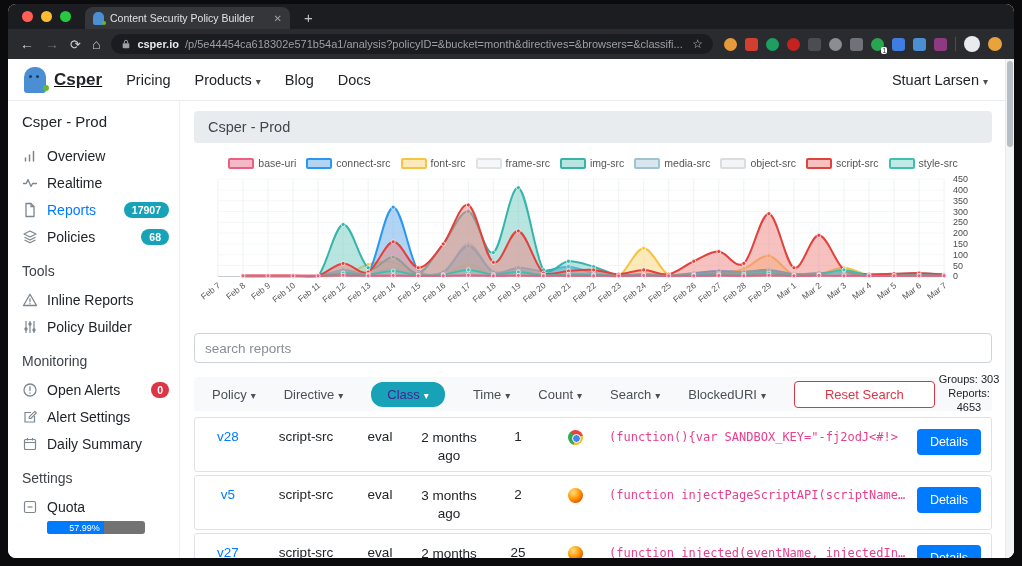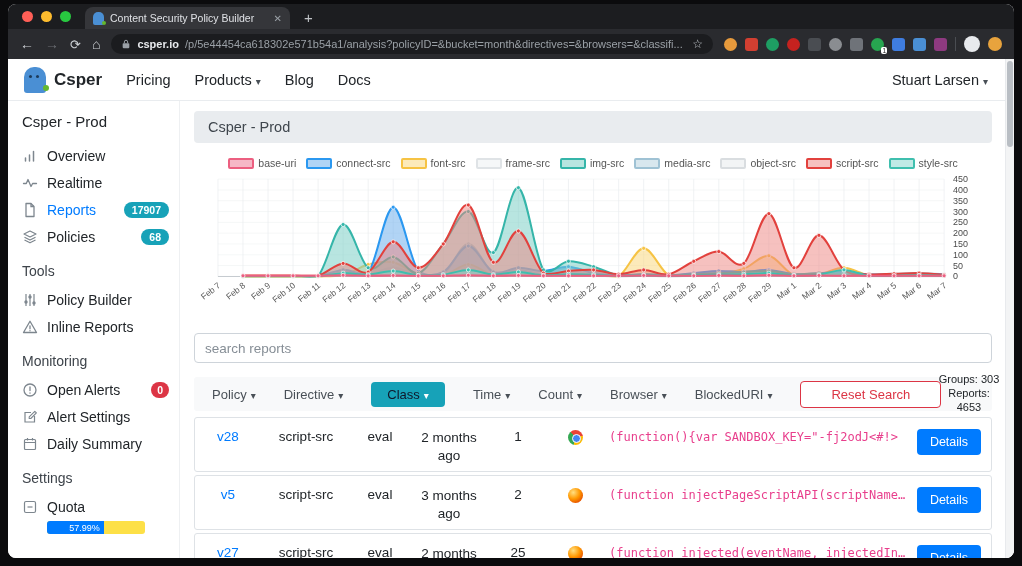--- a/index.html
+++ b/index.html
@@ -48,21 +48,21 @@
   .avatar { width:16px; height:16px; border-radius:50%; background:#e8eaed; }
   .updater { width:14px; height:14px; border-radius:50%; background:#e8a33d; }
 
   
   .page { flex:1; background:#fff; display:flex; flex-direction:column; position:relative; overflow:hidden; }
   .pagescroll { position:absolute; right:0; top:0; bottom:0; width:9px; background:#f3f4f5; border-left:1px solid #e8eaed;}
   .pagescroll .thumb { position:absolute; top:2px; left:1px; right:1px; height:86px; background:#b9bec4; border-radius:4px; }
 
   .site-header { height:42px; border-bottom:1px solid #e9ecef; display:flex; align-items:center;
                  padding:0 26px 0 16px; gap:24px; flex:none; }
-  .logo-wrap { display:flex; align-items:center; gap:8px; }
+  .logo-wrap { display:flex; align-items:center; gap:8px;text-decoration:underline; }
   .ghost { width:22px; height:26px; background:#4a8fd4; border-radius:10px 10px 3px 3px; position:relative; }
   .ghost::before{content:""; position:absolute; left:5px; top:8px; width:3px; height:3px; border-radius:50%;
                  background:#1d3b5a; box-shadow:7px 0 0 #1d3b5a;}
   .ghost::after{content:""; position:absolute; right:-3px; bottom:2px; width:6px; height:6px; border-radius:50%; background:#64b82e;}
   .brand { font-size:17px; font-weight:bold; color:#212529; }
   .topnav { display:flex; gap:24px; align-items:center; font-size:14.5px; color:#212529; }
   .caret::after { content:"▾"; font-size:10px; margin-left:4px; color:#495057; }
   .spacer { flex:1; }
   .user { font-size:14.5px; color:#212529; }
 
@@ -71,21 +71,21 @@
   
   .sidebar { width:172px; border-right:1px solid #eef0f2; padding:12px 0 0 14px; flex:none; overflow:hidden; }
   .side-title { font-size:15px; color:#212529; margin-bottom:12px; }
   .side-item { display:flex; align-items:center; gap:9px; height:27px; font-size:14px; color:#212529; }
   .side-item.linked span.lbl { color:#007bff; }
   .sicon { width:16px; height:16px; color:#7d868e; flex:none; }
   .badge { margin-left:auto; margin-right:10px; background:#17a2b8; color:#fff; font-size:10.5px;
            font-weight:bold; padding:2px 8px; border-radius:9px; }
   .badge.red { background:#dc3545; padding:2px 6px;}
   .side-section { margin:13px 0 7px; font-size:14px; color:#3d434a; }
-  .quota-bar { width:98px; height:13px; background:#fde047; border-radius:3px; margin:1px 0 3px 25px;
+  .quota-bar { width:98px; height:13px; background:#737373; border-radius:3px; margin:1px 0 3px 25px;
                position:relative; overflow:hidden; }
   .quota-fill { width:58%; height:100%; background:#007bff; color:#fff; font-size:9px;
                 text-align:right; padding:2px 4px 0 0; }
 
   
   .main { flex:1; padding:10px 22px 0 14px; overflow:hidden; }
   .panel-title { background:#e9ecef; border-radius:4px; padding:8px 14px; font-size:14.5px;
                  color:#3f464d; margin-bottom:14px; }
   #chart-legend { display:flex; justify-content:center; flex-wrap:nowrap; gap:4px 10px;
                   font-size:10.5px; color:#555; margin-bottom:2px; }
@@ -94,21 +94,21 @@
   #chart-svg { width:100%; height:152px; display:block; }
 
   .search-input { width:100%; height:30px; border:1px solid #ced4da; border-radius:4px;
                   padding:12px 10px; font-size:13.5px; color:#495057; margin:10px 0 14px;
                   font-family:"Liberation Sans", sans-serif; outline:none; }
   .search-input::placeholder { color:#868e96; }
 
   .filter-bar { position:relative; background:#f8f9fa; border-radius:3px; height:34px;
                 display:flex; align-items:center; gap:0; padding:0 96px 0 18px; margin-bottom:6px; }
   .filter { font-size:13px; color:#495057; margin-right:28px; white-space:nowrap; }
-  .filter.active { background:#17a2b8; color:#0f172a; border-radius:4px; padding:5px 16px; }
+  .filter.active { background:#17a2b8; color:#4c1d95; border-radius:12px; padding:5px 16px; }
   .filter.active .caret::after{ color:#fff; }
   .reset-btn { margin-left:auto; background:#fff; border:1px solid #dc3545; color:#dc3545;
                font-size:13px; padding:5px 30px; border-radius:4px; white-space:nowrap;}
   .stats { position:absolute; right:-14px; top:50%; transform:translateY(-50%);
            text-align:center; font-size:11px; color:#212529; line-height:1.25; width:74px; }
 
   .report-row { display:flex; align-items:flex-start; border:1px solid #dee2e6; border-radius:3px;
                 margin-bottom:3px; height:55px; padding-top:11px; background:#fff; }
   .cell { text-align:center; font-size:13.5px; color:#212529; }
   .c-policy { width:66px; color:#007bff; }
@@ -288,29 +288,29 @@
           <svg class="sicon" viewBox="0 0 16 16">
               <use href="#i-layers"></use>
             </svg>
           <span class="lbl">Policies</span>
           <span class="badge">68</span>
         </div>
 
         <div class="side-section">Tools</div>
         <div class="side-item">
           <svg class="sicon" viewBox="0 0 16 16">
+              <use href="#i-warning"></use>
+            </svg>
+          <span class="lbl">Inline Reports</span>
+        </div>
+        <div class="side-item">
+          <svg class="sicon" viewBox="0 0 16 16">
               <use href="#i-sliders"></use>
             </svg>
           <span class="lbl">Policy Builder</span>
-        </div>
-        <div class="side-item">
-          <svg class="sicon" viewBox="0 0 16 16">
-              <use href="#i-warning"></use>
-            </svg>
-          <span class="lbl">Inline Reports</span>
         </div>
 
         <div class="side-section">Monitoring</div>
         <div class="side-item">
           <svg class="sicon" viewBox="0 0 16 16">
               <use href="#i-alert"></use>
             </svg>
           <span class="lbl">Open Alerts</span>
           <span class="badge red">0</span>
         </div>
@@ -745,21 +745,21 @@
           </svg>
 
         <input class="search-input" type="text" placeholder="search reports" style="">
 
         <div class="filter-bar">
           <span class="filter"><span>Policy</span><span class="caret"></span></span>
           <span class="filter"><span>Directive</span><span class="caret"></span></span>
           <span class="filter active"><span>Class</span><span class="caret"></span></span>
           <span class="filter"><span>Time</span><span class="caret"></span></span>
           <span class="filter"><span>Count</span><span class="caret"></span></span>
-          <span class="filter"><span>Browser</span><span class="caret"></span></span>
+          <span class="filter"><span>Search</span><span class="caret"></span></span>
           <span class="filter"><span>BlockedURI</span><span class="caret"></span></span>
           <button class="reset-btn">Reset Search</button>
           <div class="stats">
             <div>Groups: 303</div>
             <div>Reports:</div>
             <div>4653</div>
           </div>
         </div>
 
         <div class="report-row">

